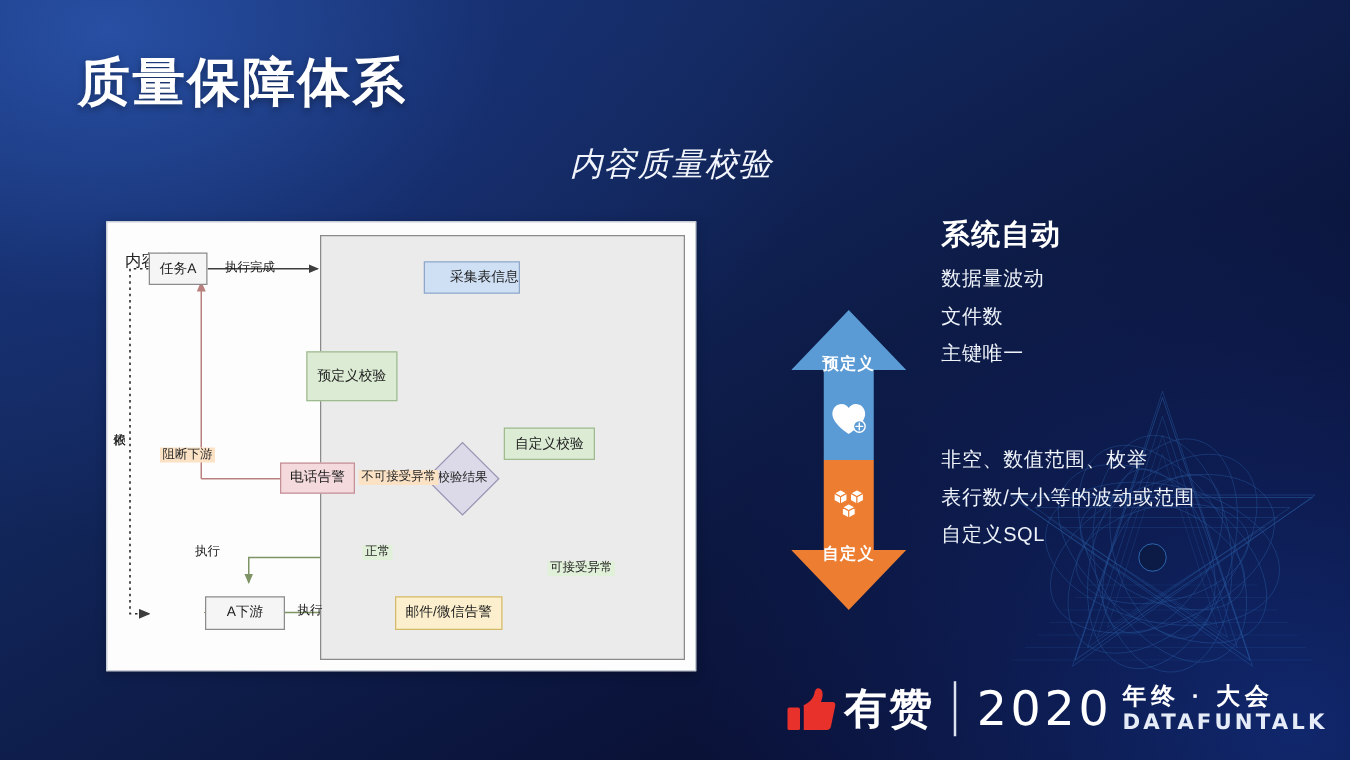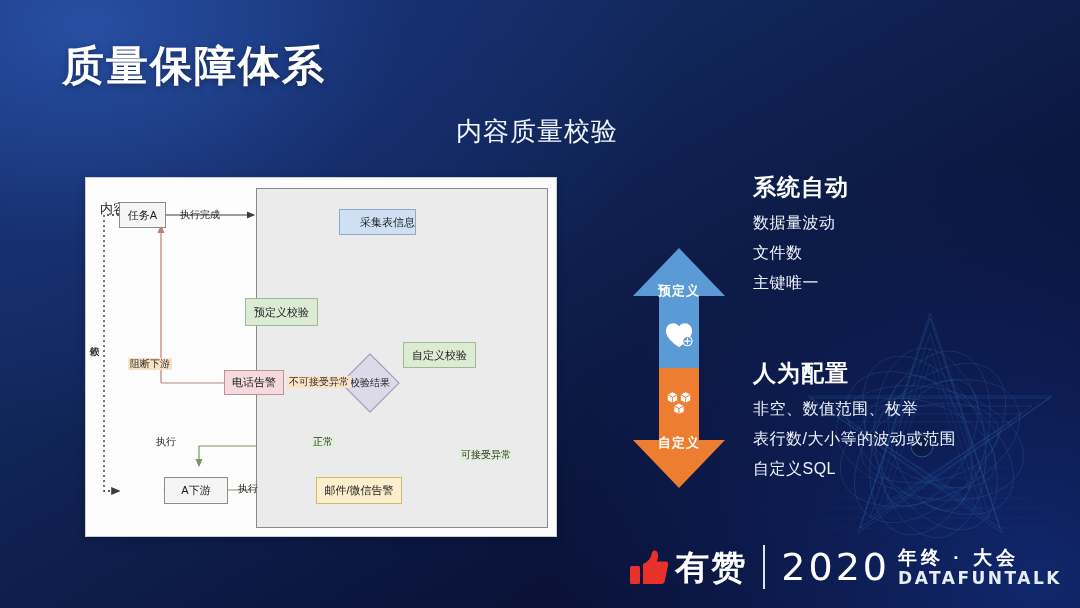--- a/index.html
+++ b/index.html
@@ -48,20 +48,21 @@
     white-space: nowrap;
   }
   .subtitle {
     position: absolute;
     left: 456px;
     top: 114px;
     font-size: 26px;
     color: #f2f5fb;
     letter-spacing: 1px;
     white-space: nowrap;
+    font-style: italic;
   }
 
   
   .diagram-panel {
     position: absolute;
     left: 85px;
     top: 177px;
     width: 470px;
     height: 358px;
     background: #fdfdfd;
@@ -115,21 +116,21 @@
   .edge-label {
     position: absolute;
     font-size: 10px;
     white-space: nowrap;
     line-height: 1;
     padding: 1px 2px;
     color: #1c1c1c;
   }
   .lbl-plain  { color: #1c1c1c; background: transparent; }
   .lbl-orange { background: #fbe2c4; color: #2a2a2a; }
-  .lbl-green  { background: #e1f0d8; color: #2a2a2a; margin-left: 21px; }
+  .lbl-green  { background: #e1f0d8; color: #2a2a2a; }
 
   .vlabel {
     position: absolute;
     font-size: 10px;
     color: #1c1c1c;
     writing-mode: vertical-rl;
     line-height: 1;
   }
 
   
@@ -315,21 +316,21 @@
     </div>
 
     <div class="nodebox n-plain" style="left:78px; top:299px; width:64px; height:27px;">
       <span>A下游</span>
     </div>
 
     <div class="nodebox n-blue" style="left:253px; top:31px; width:77px; height:26px;justify-content:flex-end;">
       <span>采集表信息</span>
     </div>
 
-    <div class="nodebox n-green" style="left:159px; top:120px; width:73px; height:28px;align-items:center;">
+    <div class="nodebox n-green" style="left:159px; top:103px; width:73px; height:40px;align-items:center;">
       <span>预定义校验</span>
     </div>
 
     <div class="nodebox n-green" style="left:317px; top:120px; width:73px; height:26px;margin-top:44px;">
       <span>自定义校验</span>
     </div>
 
     <div class="nodebox n-pink" style="left:138px; top:192px; width:60px; height:25px;">
       <span>电话告警</span>
     </div>
@@ -391,21 +392,20 @@
   </div>
 
   <div class="right-col" style="top:172px;">
     <div class="rc-head">系统自动</div>
     <div class="rc-line">数据量波动</div>
     <div class="rc-line">文件数</div>
     <div class="rc-line">主键唯一</div>
   </div>
 
   <div class="right-col" style="top:358px;">
-    <div class="rc-head">人为配置</div>
     <div class="rc-line">非空、数值范围、枚举</div>
     <div class="rc-line">表行数/大小等的波动或范围</div>
     <div class="rc-line">自定义SQL</div>
   </div>
 
   <div class="footer">
     <svg class="thumb-icon" viewBox="0 0 40 40">
       <rect x="1" y="19" width="10" height="18" rx="1.5" fill="#e8312a"></rect>
       <path d="M14,37 L14,17 C14,17 19,15 21.5,10.5 C23,7.8 22.5,3.5 25.5,3.5 C28.5,3.5 29.5,6.5 29,10 C28.7,12.2 27.8,14.6 27.8,14.6 L37,14.6 C38.6,14.6 39.6,16 39.2,17.5 L35.8,34 C35.5,35.7 34.2,37 32.6,37 Z" fill="#e8312a"></path>
     </svg>

